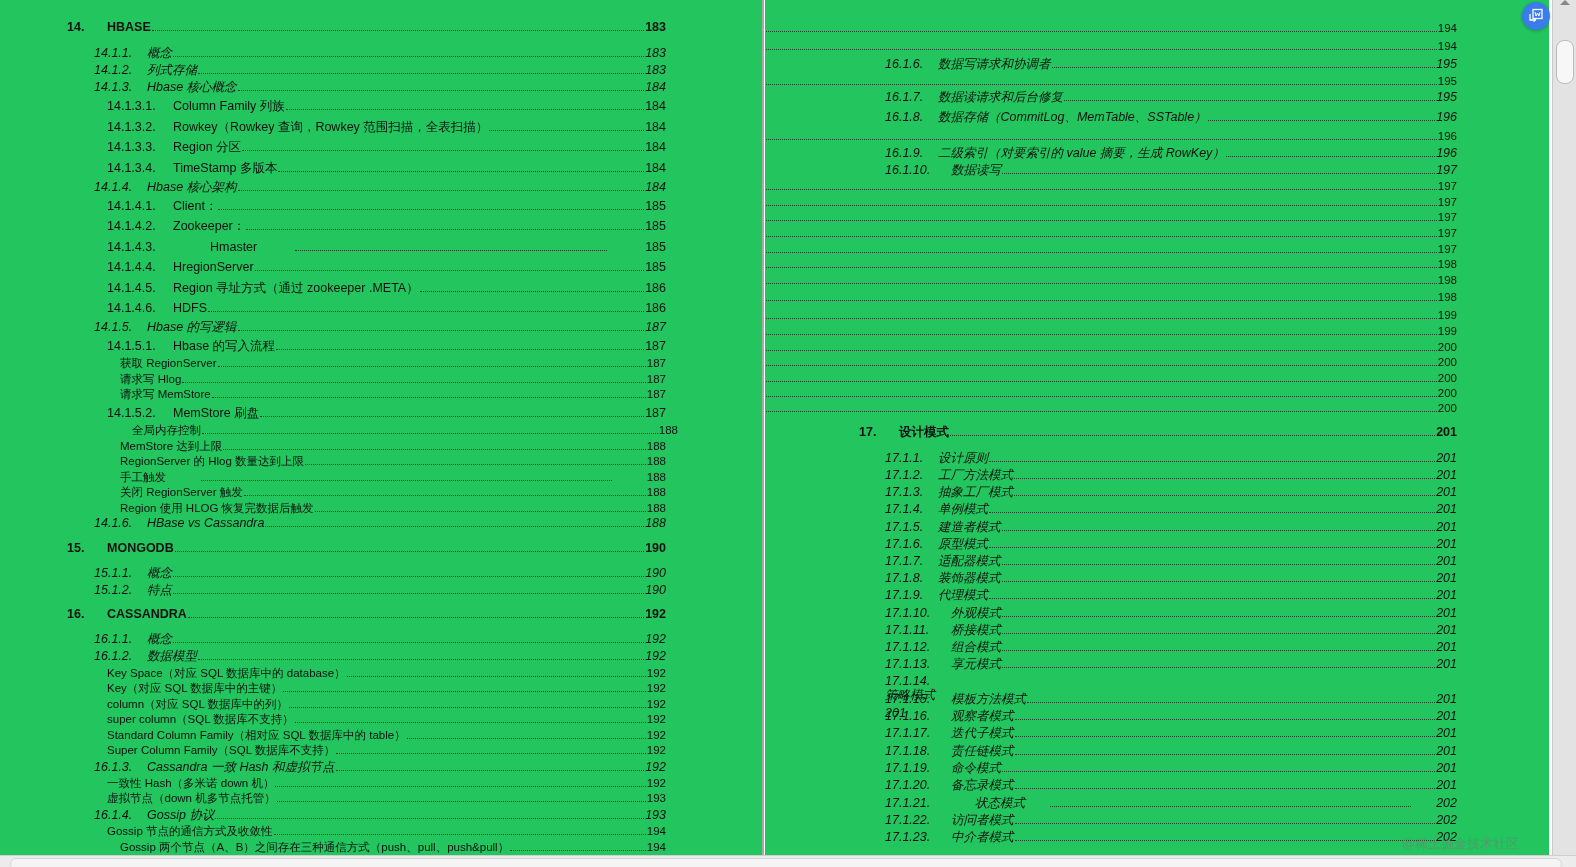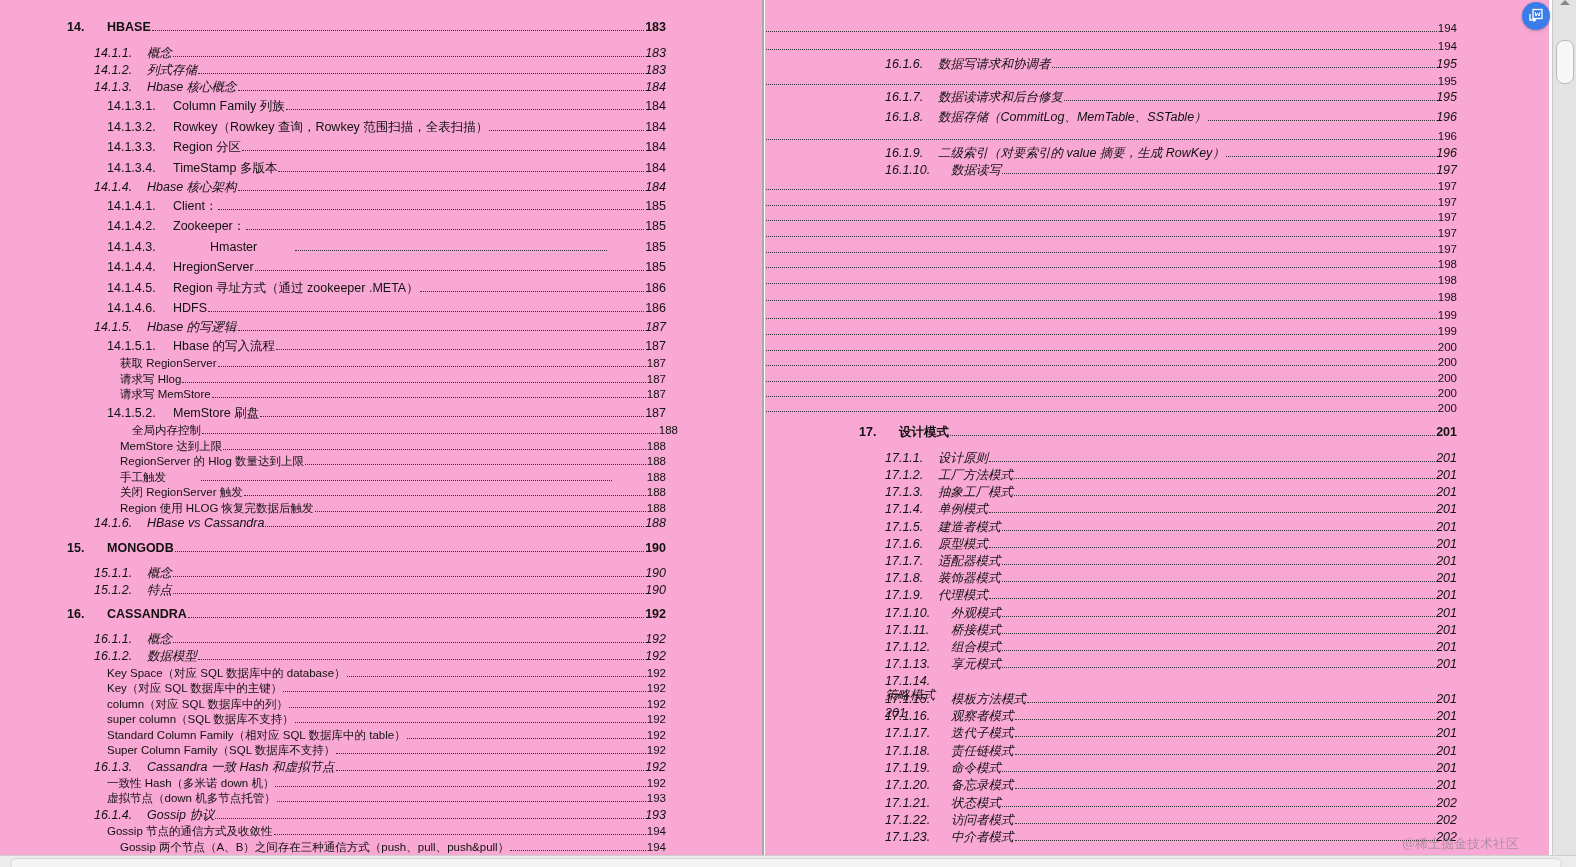--- a/index.html
+++ b/index.html
@@ -1,21 +1,21 @@
 <!DOCTYPE html>
 <html><head>
 <meta charset="utf-8">
 <style>
   html, body { margin:0; padding:0; }
   body {
     width:1576px; height:867px; overflow:hidden; position:relative;
     background:#ffffff; font-family:"Liberation Sans","DejaVu Sans",sans-serif; color:#111;
   }
   .page {
-    position:absolute; top:0; background:#f9a8d4; overflow:hidden;
+    position:absolute; top:0; background:#22c55e; overflow:hidden;
   }
   #page-left { left:0; width:762px; height:855px; }
   #page-right { left:765px; width:784px; height:855px; }
   .page-divider {
     position:absolute; left:762px; top:0; width:2px; height:855px; background:#a9a9a9;
   }
   .toc-line {
     position:absolute; display:flex; align-items:baseline; white-space:nowrap;
     font-size:12px; line-height:14px;
   }
@@ -556,21 +556,21 @@
       <span class="title">命令模式</span>
       <span class="leader"></span>
       <span class="page-no">201</span>
     </div>
     <div class="toc-line lv2 lv2w" style="left: 120px; width: 572px; top: 778px;">
       <span class="num">17.1.20.</span>
       <span class="title">备忘录模式</span>
       <span class="leader"></span>
       <span class="page-no">201</span>
     </div>
-    <div class="toc-line lv2 lv2w" style="left: 120px; width: 572px; top: 796px;">
+    <div class="toc-line lv2 lv2w" style="left: 120px; width: 572px; top: 796px; gap: 24px;">
       <span class="num">17.1.21.</span>
       <span class="title">状态模式</span>
       <span class="leader"></span>
       <span class="page-no">202</span>
     </div>
     <div class="toc-line lv2 lv2w" style="left: 120px; width: 572px; top: 813px;">
       <span class="num">17.1.22.</span>
       <span class="title">访问者模式</span>
       <span class="leader"></span>
       <span class="page-no">202</span>

